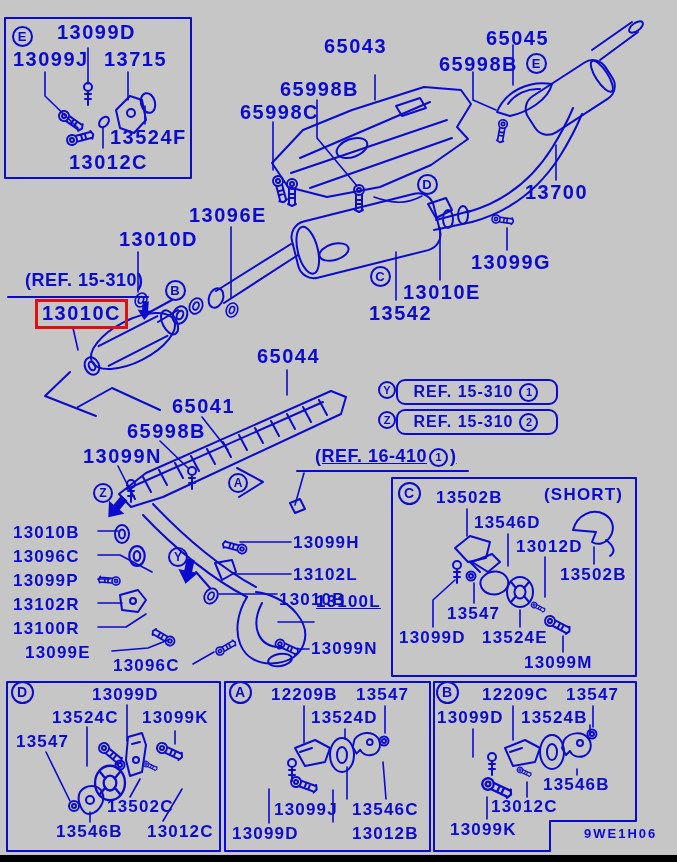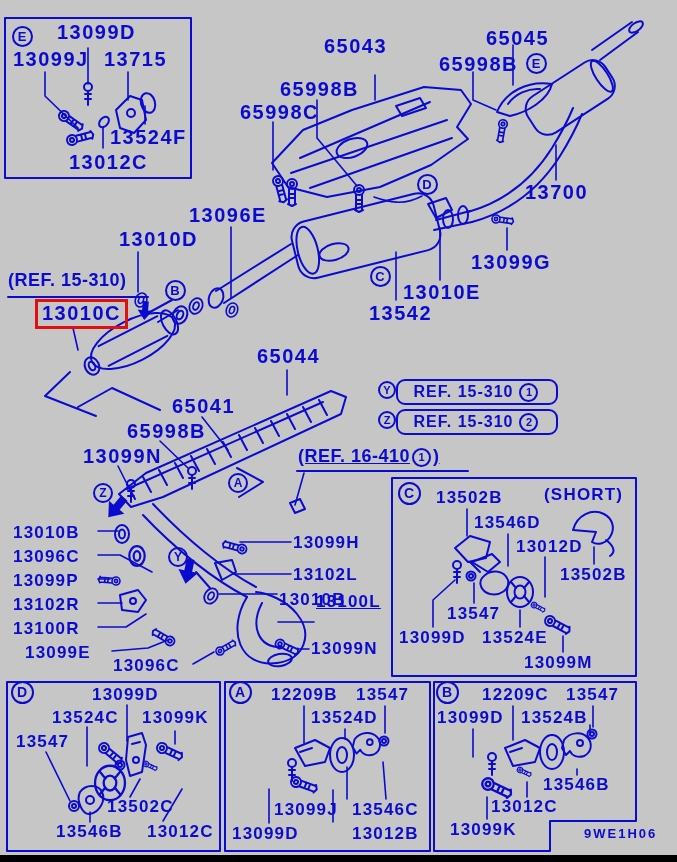--- a/index.html
+++ b/index.html
@@ -5,21 +5,21 @@
   html,body{margin:0;padding:0;background:#888;}
   #stage{position:relative;width:677px;height:862px;overflow:hidden;
          background:var(--bg,#c6c6c6);font-family:"Liberation Sans",sans-serif;}
   #art{position:absolute;left:0;top:0;}
   #art .stroke{stroke:var(--line,#0b0bd0);fill:none;stroke-width:2;stroke-linecap:round;stroke-linejoin:round;}
   #art .thin{stroke-width:1.6;}
   #art .fill{fill:var(--line,#0b0bd0);stroke:none;}
   .lbl{position:absolute;font-weight:bold;color:var(--line,#0b0bd0);white-space:nowrap;line-height:1.05;}
   .lg{font-size:20px;letter-spacing:1.5px;}
   .md{font-size:17px;letter-spacing:1.2px;}
-  .ref{font-size:18px;letter-spacing:.5px;}
+  .ref{font-size:18px;letter-spacing:.5px;margin-left:17px;}
   .code{font-size:13px;letter-spacing:2px;margin-left:21px;}
   .hl{border:3px solid var(--hl,#e01010);padding:1px 4px 2px;margin:-4px 0 0 -7px;}
   .circ{position:absolute;border:2px solid var(--line,#0b0bd0);border-radius:50%;
         color:var(--line,#0b0bd0);font-weight:bold;text-align:center;background:transparent;}
   .circnum{display:inline-block;vertical-align:1px;width:15px;height:15px;line-height:15px;
         border:2px solid var(--line,#0b0bd0);border-radius:50%;font-size:11px;font-weight:bold;
         text-align:center;letter-spacing:0;margin:0 2px;}
   .refrow{position:absolute;border:2px solid var(--line,#0b0bd0);border-radius:9px;
         display:flex;align-items:center;justify-content:center;gap:4px;
         color:var(--line,#0b0bd0);font-weight:bold;font-size:16px;letter-spacing:1px;}

